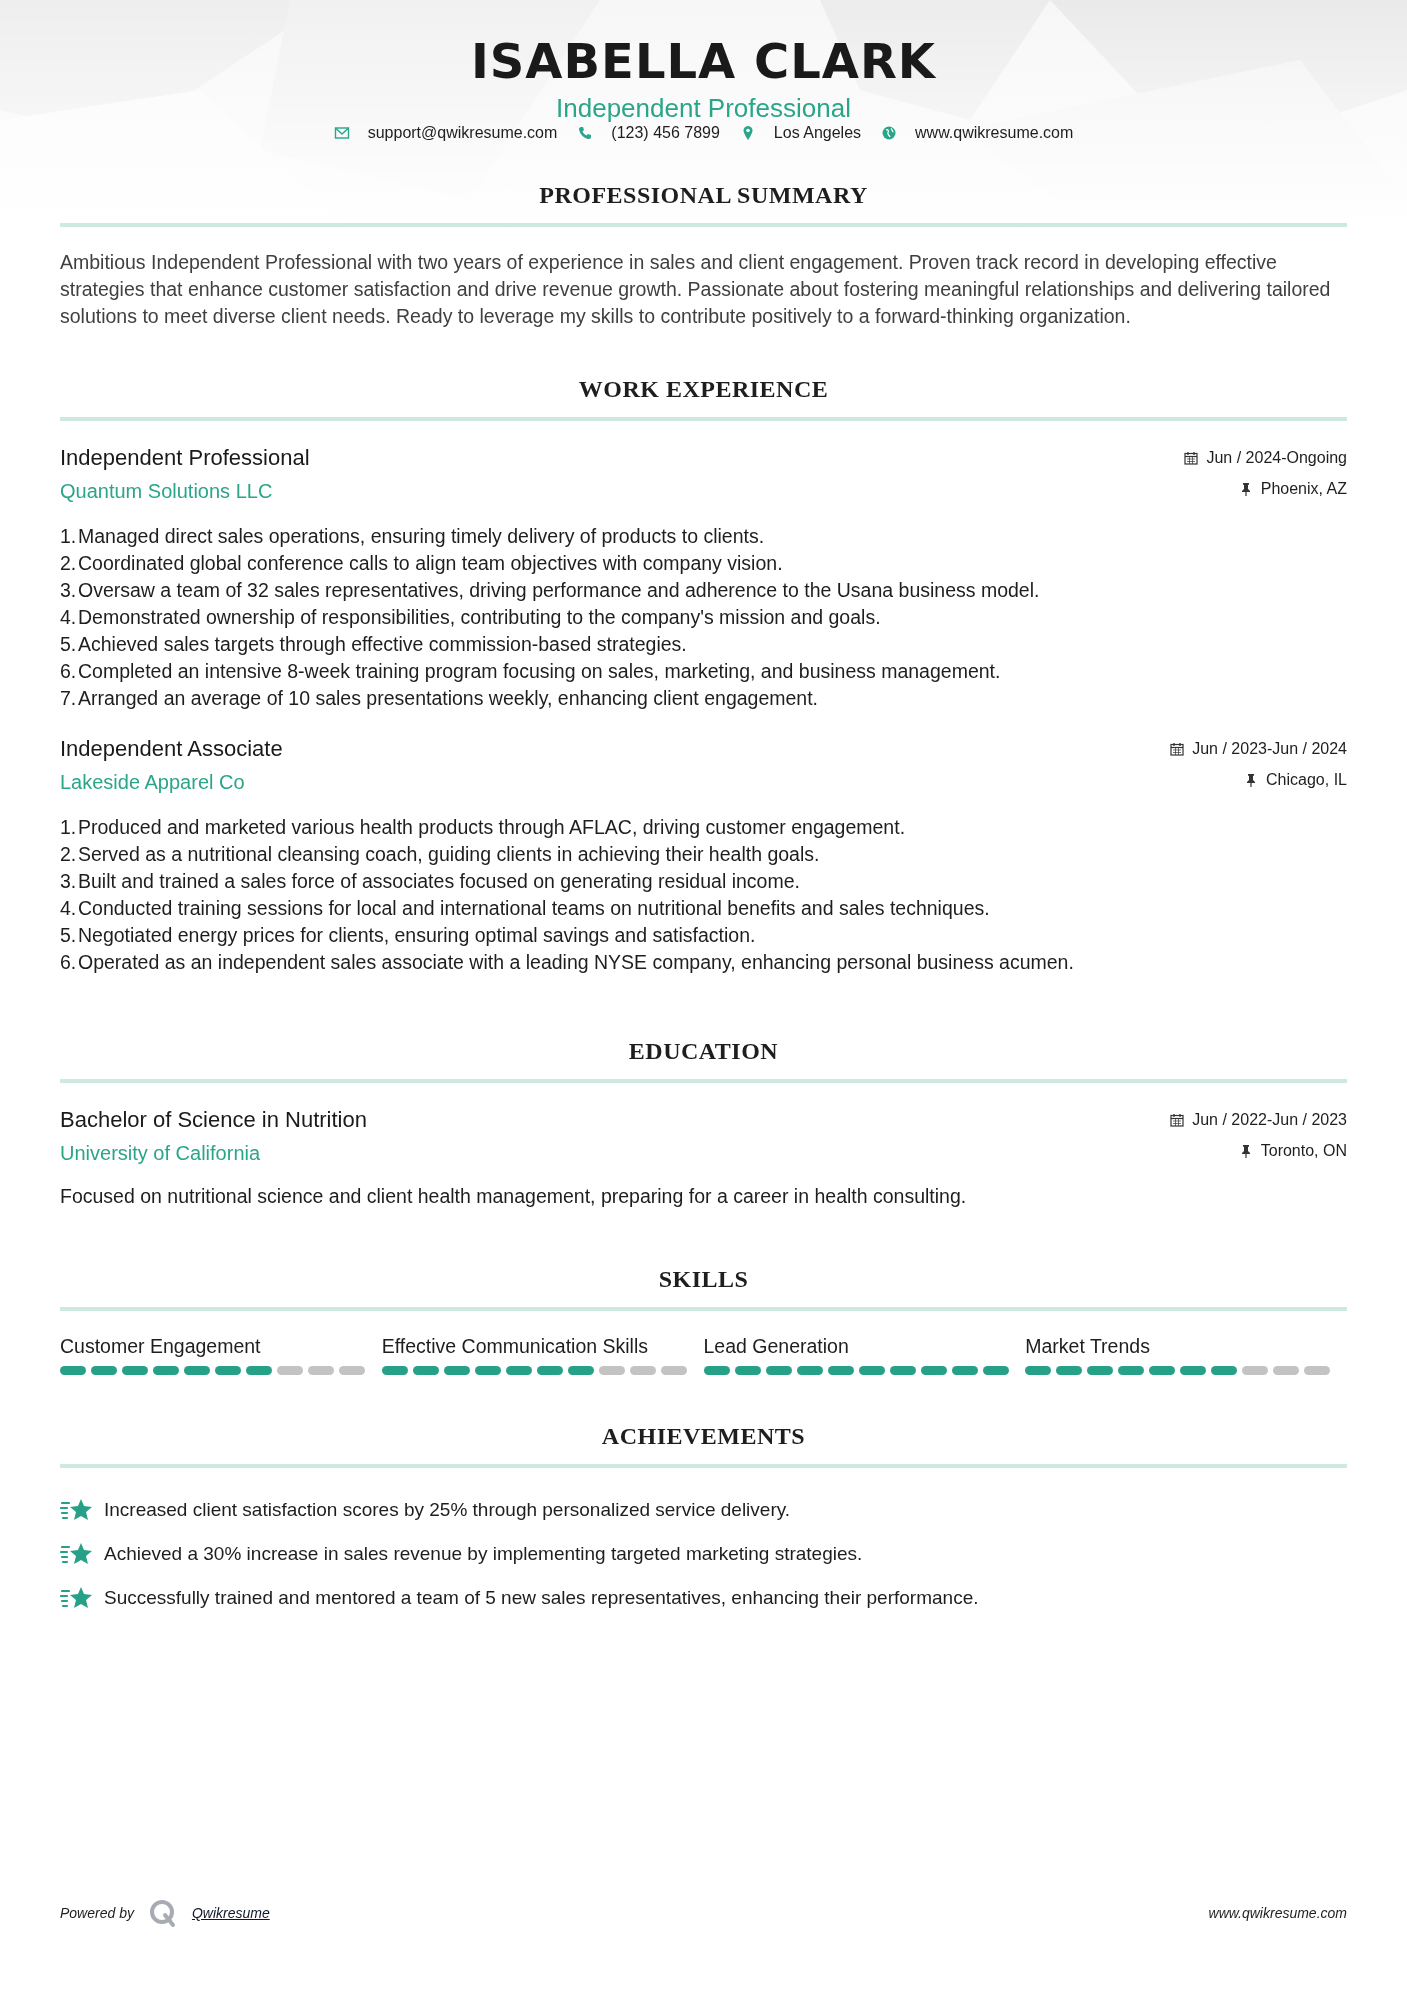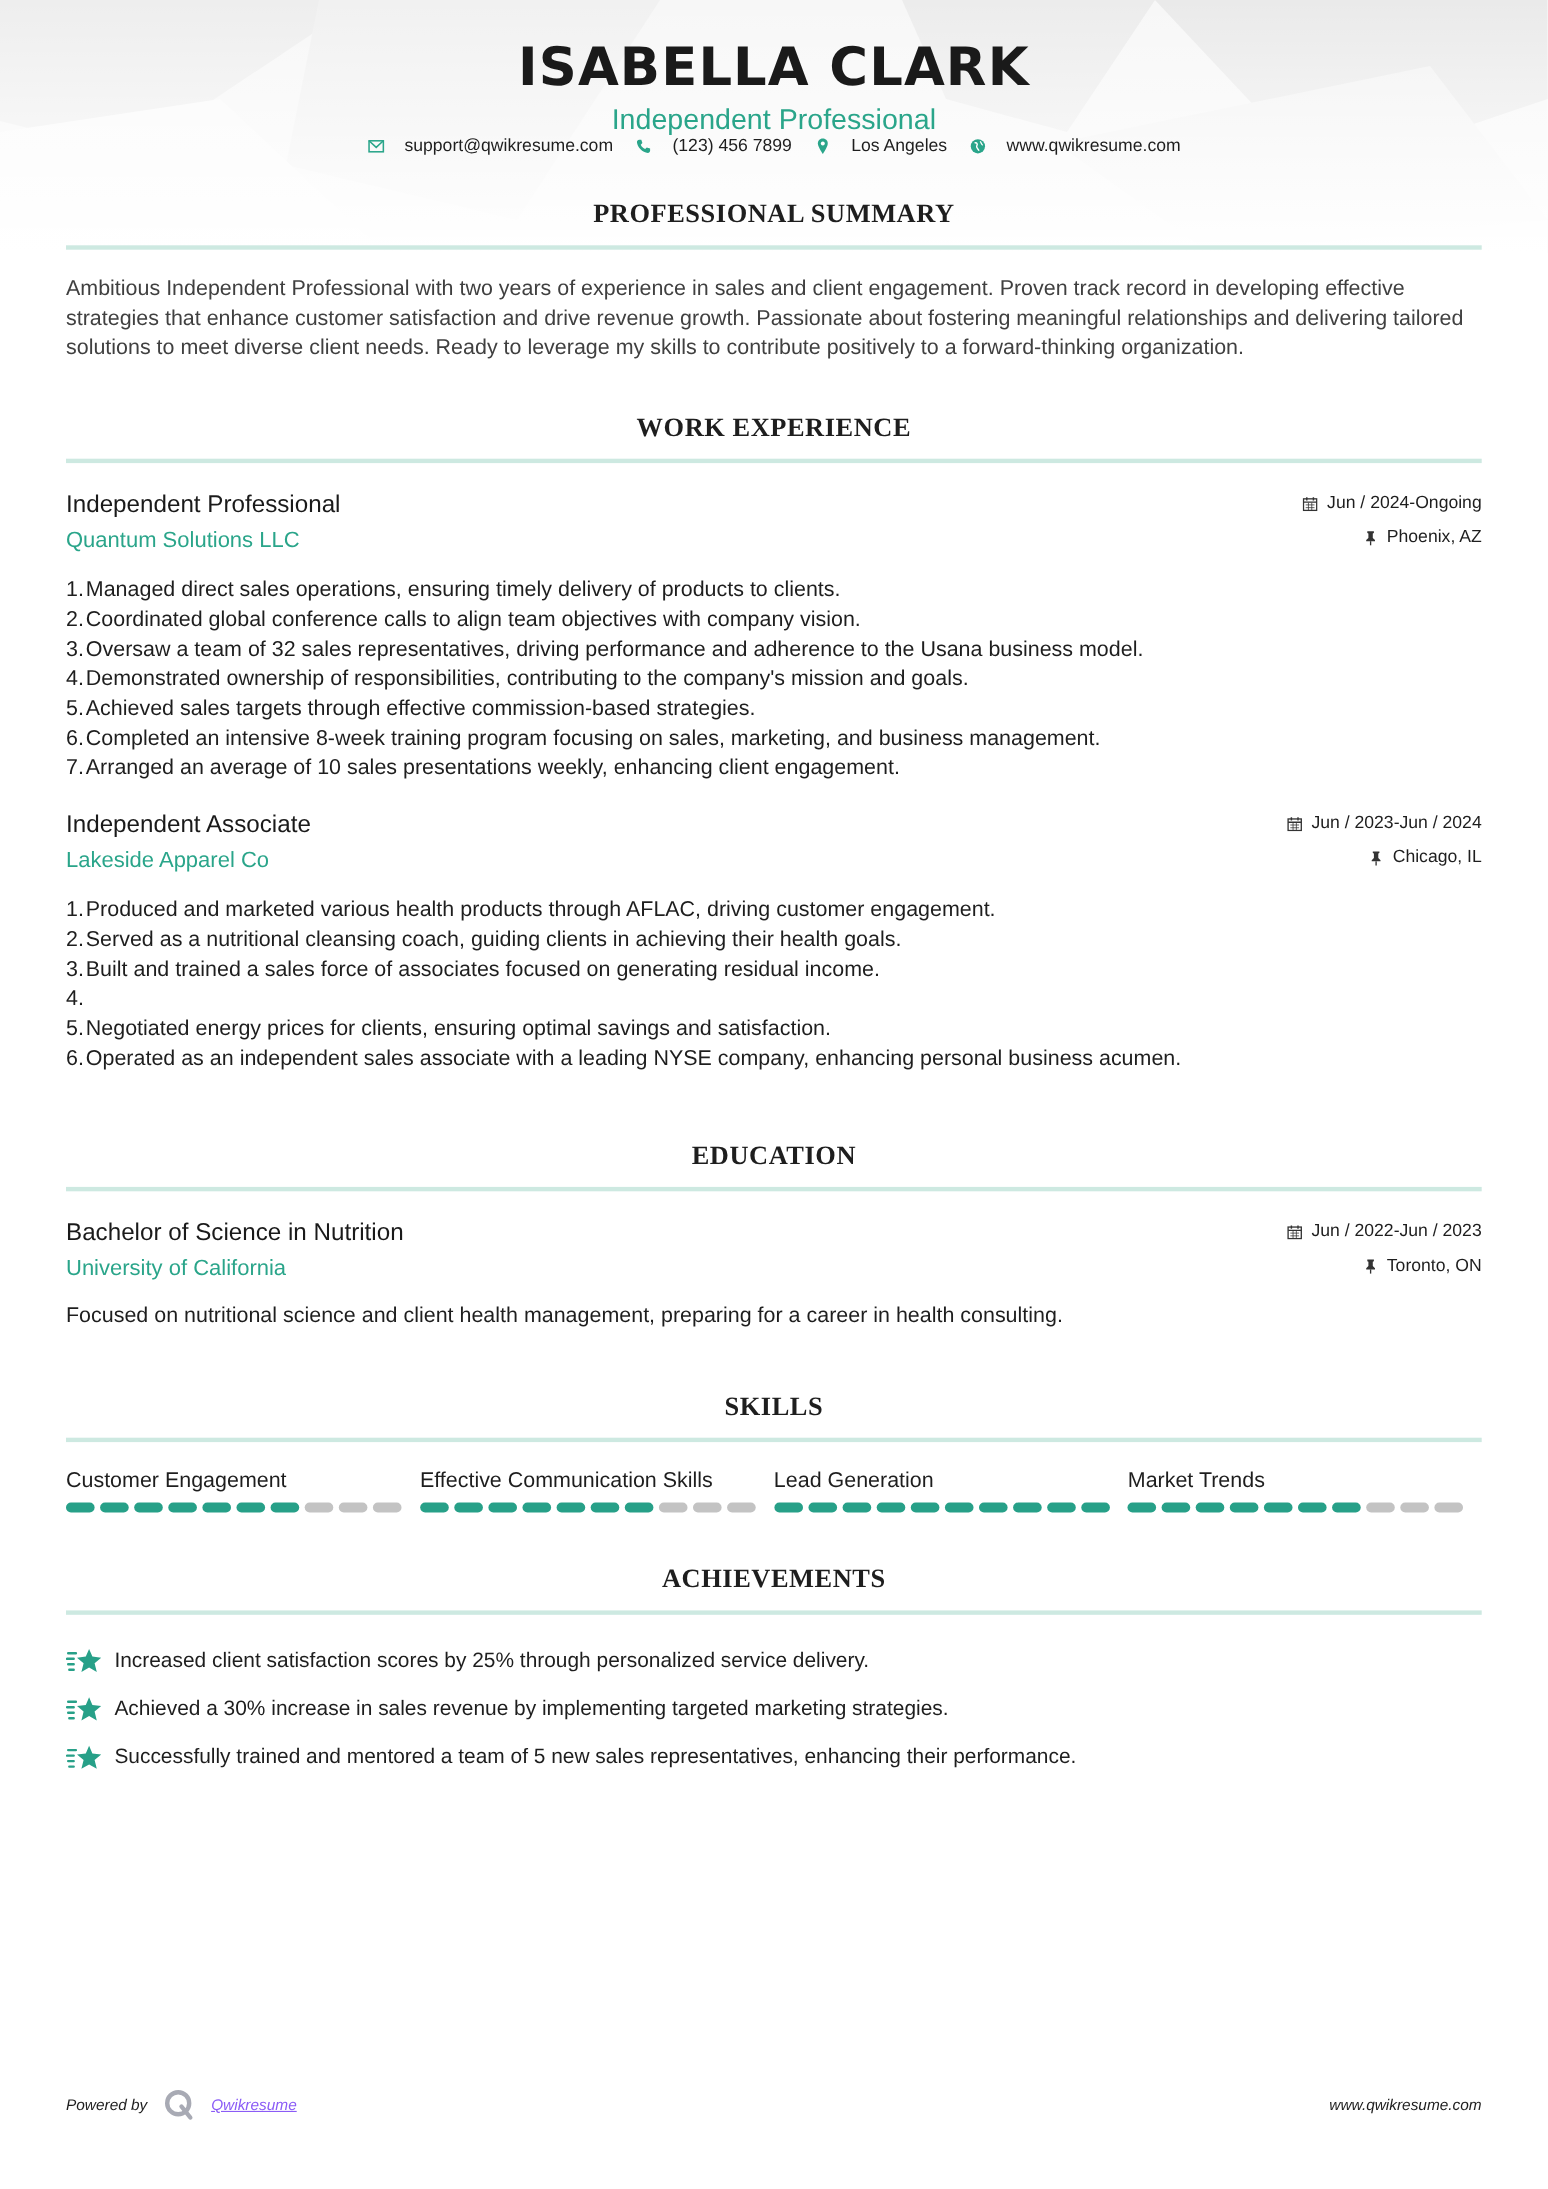--- a/index.html
+++ b/index.html
@@ -45,21 +45,21 @@
   .dot { width: 26px; height: 9px; border-radius: 5px; background: #c3c3c3; }
   .dot.on { background: #27a088; }
 
   .ach { margin-top: 20px; }
   .ach-item { display: flex; align-items: center; height: 44px; font-size: 19px; }
   .ach-item svg { width: 34px; height: 30px; margin-right: 10px; }
 
   .footer { position: absolute; left: 60px; right: 60px; top: 1898px; display: flex; justify-content: space-between; align-items: center; font-size: 14px; color: #1e1e1e; font-style: italic; }
   .powered { display: flex; align-items: center; }
   .powered .qlogo { margin: 0 14px 0 14px; width: 30px; height: 30px; }
-  .brand-link { text-decoration: underline; color: #8b5cf6; }
+  .brand-link { text-decoration: underline; color: #0f172a; }
 </style>
 </head>
 <body>
 
 <svg class="bg-geo" viewBox="0 0 1407 230" preserveAspectRatio="none">
   <defs>
     <linearGradient id="fade" x1="0" y1="0" x2="0" y2="1">
       <stop offset="0" stop-color="#ffffff" stop-opacity="0"></stop>
       <stop offset="1" stop-color="#ffffff" stop-opacity="1"></stop>
     </linearGradient>
@@ -220,20 +220,21 @@
         <li>
             <span class="num">2.</span>
             <span>Served as a nutritional cleansing coach, guiding clients in achieving their health goals.</span>
           </li>
         <li>
             <span class="num">3.</span>
             <span>Built and trained a sales force of associates focused on generating residual income.</span>
           </li>
         <li>
             <span class="num">4.</span>
+            <span>Conducted training sessions for local and international teams on nutritional benefits and sales techniques.</span>
           </li>
         <li>
             <span class="num">5.</span>
             <span>Negotiated energy prices for clients, ensuring optimal savings and satisfaction.</span>
           </li>
         <li>
             <span class="num">6.</span>
             <span>Operated as an independent sales associate with a leading NYSE company, enhancing personal business acumen.</span>
           </li>
       </ol>

